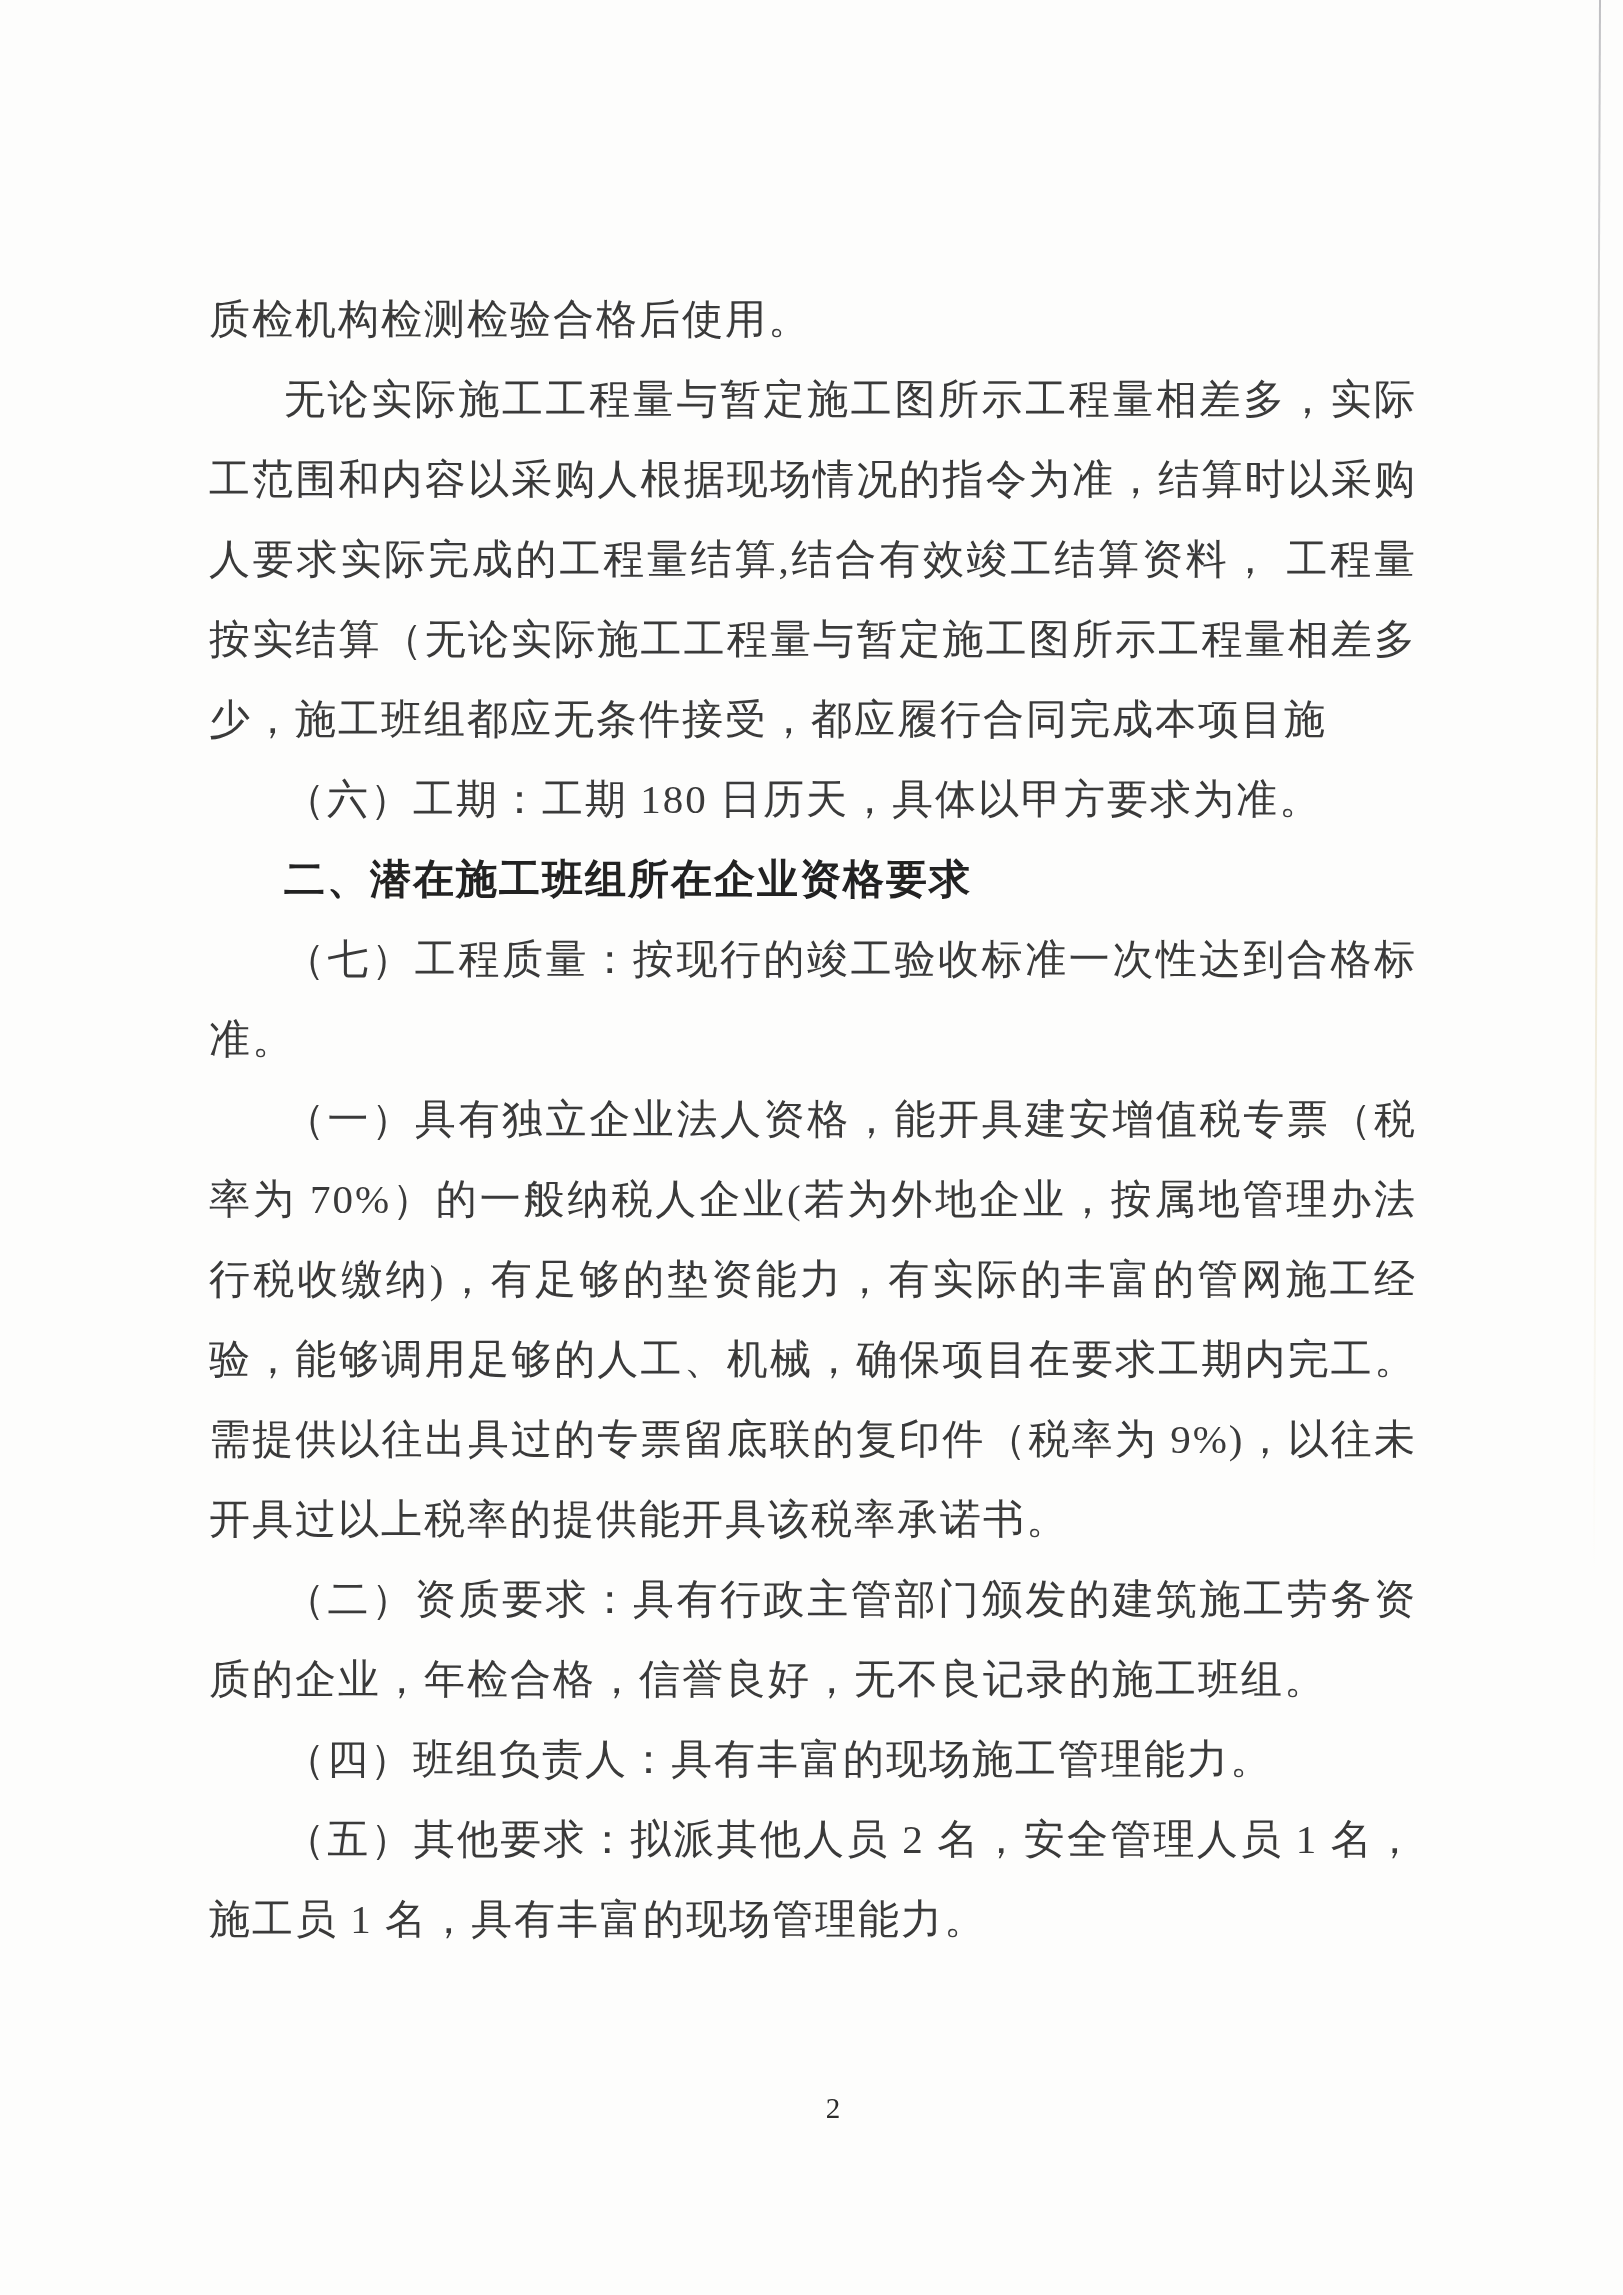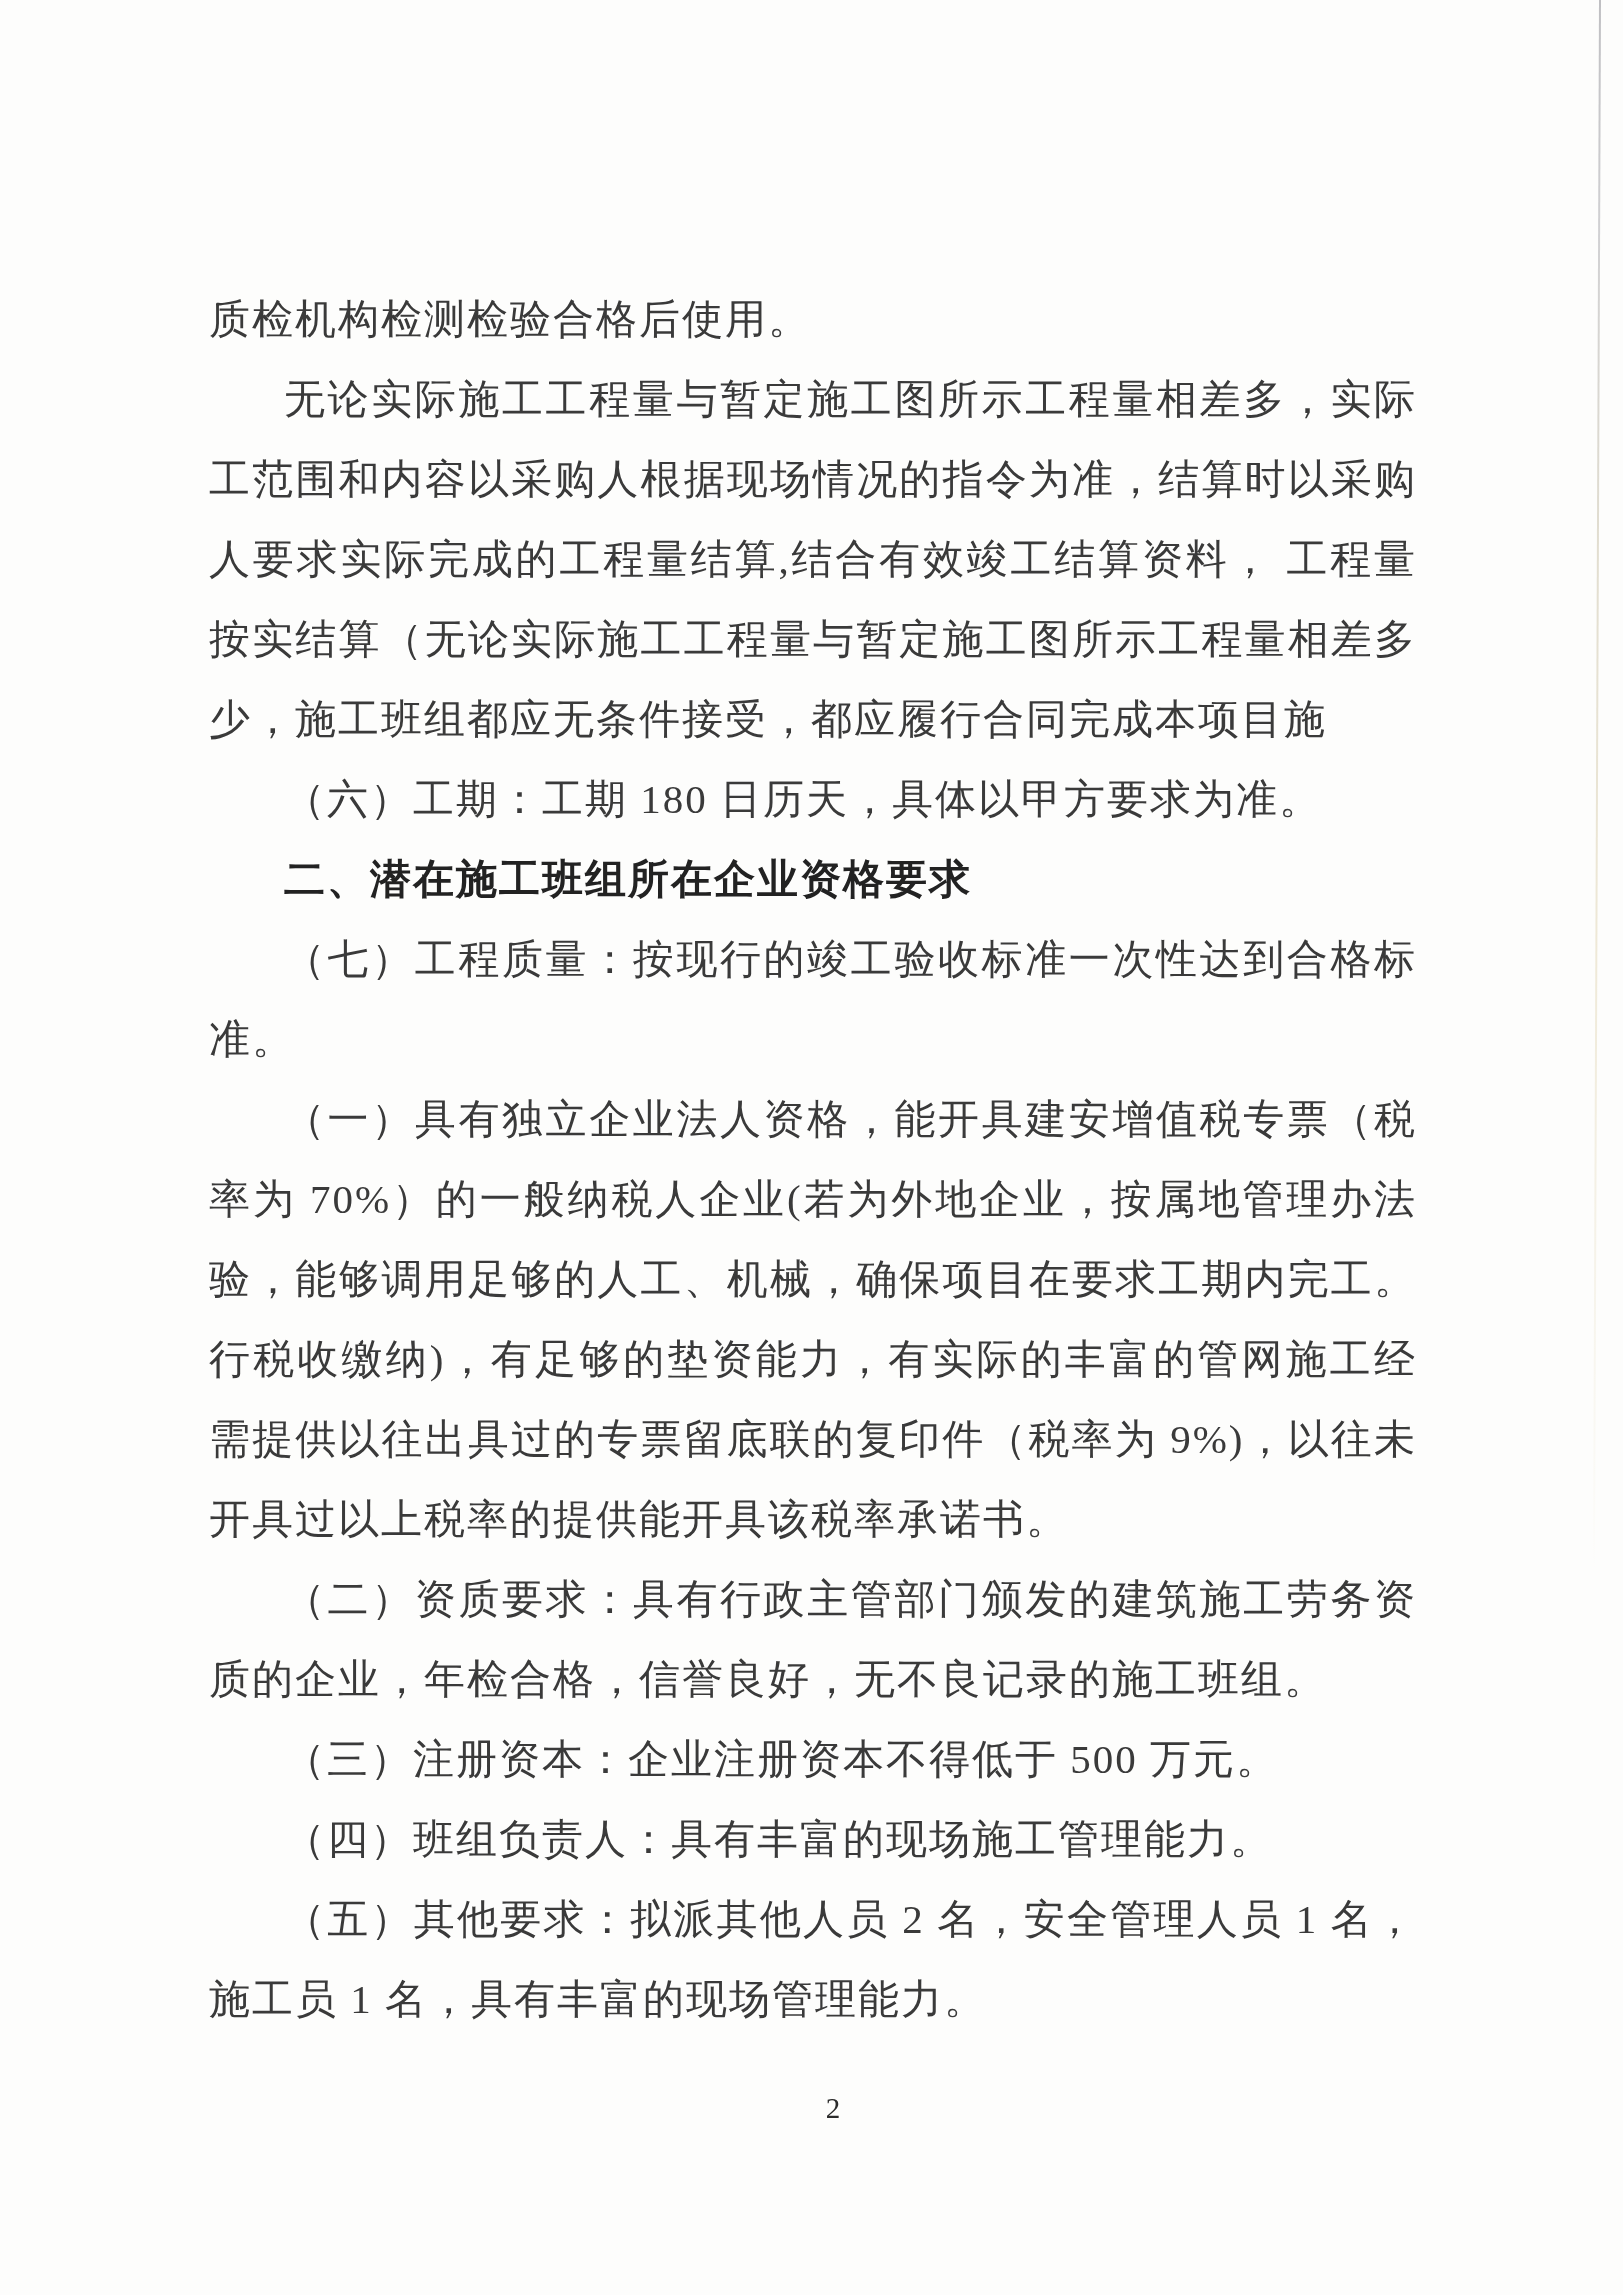--- a/index.html
+++ b/index.html
@@ -99,34 +99,31 @@
     </div>
 
     <div class="para">
       <div class="line indent just">（七）工程质量：按现行的竣工验收标准一次性达到合格标</div>
       <div class="line">准。</div>
     </div>
 
     <div class="para">
       <div class="line indent just">（一）具有独立企业法人资格，能开具建安增值税专票（税</div>
       <div class="line just">率为 70%）的一般纳税人企业(若为外地企业，按属地管理办法执</div>
+      <div class="line just">行税收缴纳)，有足够的垫资能力，有实际的丰富的管网施工经</div>
       <div class="line just">验，能够调用足够的人工、机械，确保项目在要求工期内完工。</div>
-      <div class="line just">行税收缴纳)，有足够的垫资能力，有实际的丰富的管网施工经</div>
       <div class="line just">需提供以往出具过的专票留底联的复印件（税率为 9%)，以往未</div>
       <div class="line">开具过以上税率的提供能开具该税率承诺书。</div>
     </div>
 
     <div class="para">
       <div class="line indent just">（二）资质要求：具有行政主管部门颁发的建筑施工劳务资</div>
       <div class="line">质的企业，年检合格，信誉良好，无不良记录的施工班组。</div>
     </div>
 
-    <div class="para">
-      <div class="line indent">（三）注册资本：企业注册资本不得低于 500 万元。</div>
-    </div>
 
     <div class="para">
       <div class="line indent">（四）班组负责人：具有丰富的现场施工管理能力。</div>
     </div>
 
     <div class="para">
       <div class="line indent just">（五）其他要求：拟派其他人员 2 名，安全管理人员 1 名，</div>
       <div class="line">施工员 1 名，具有丰富的现场管理能力。</div>
     </div>
 

